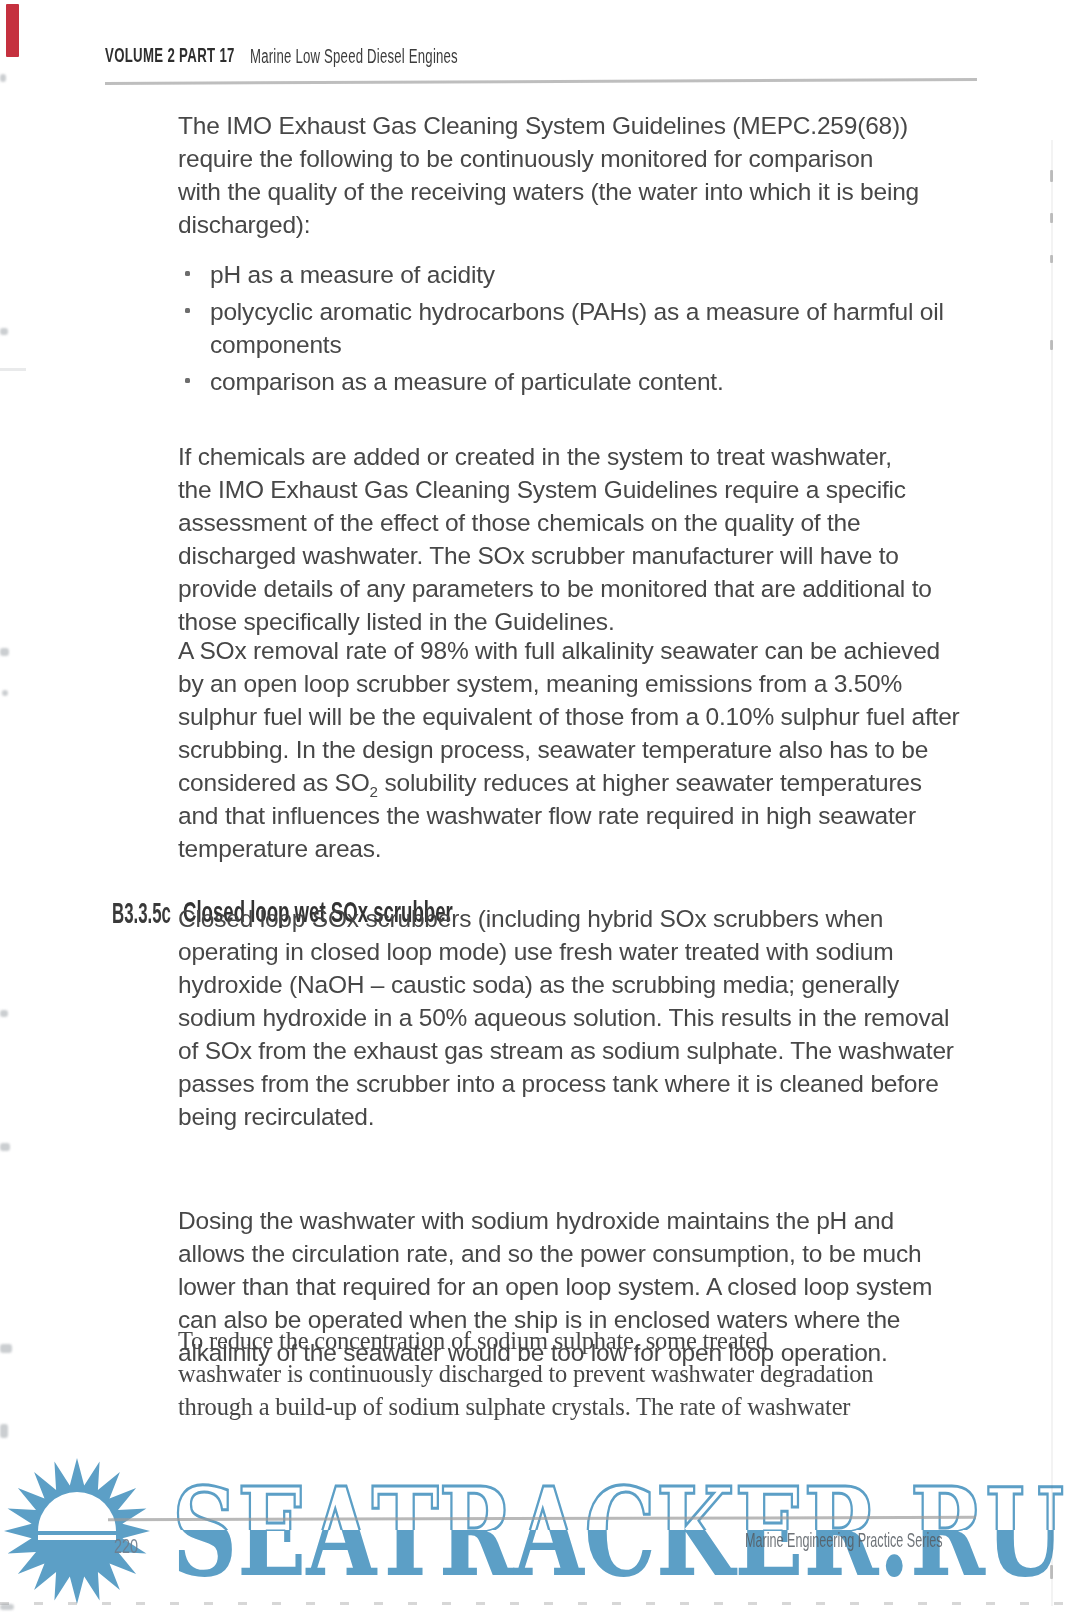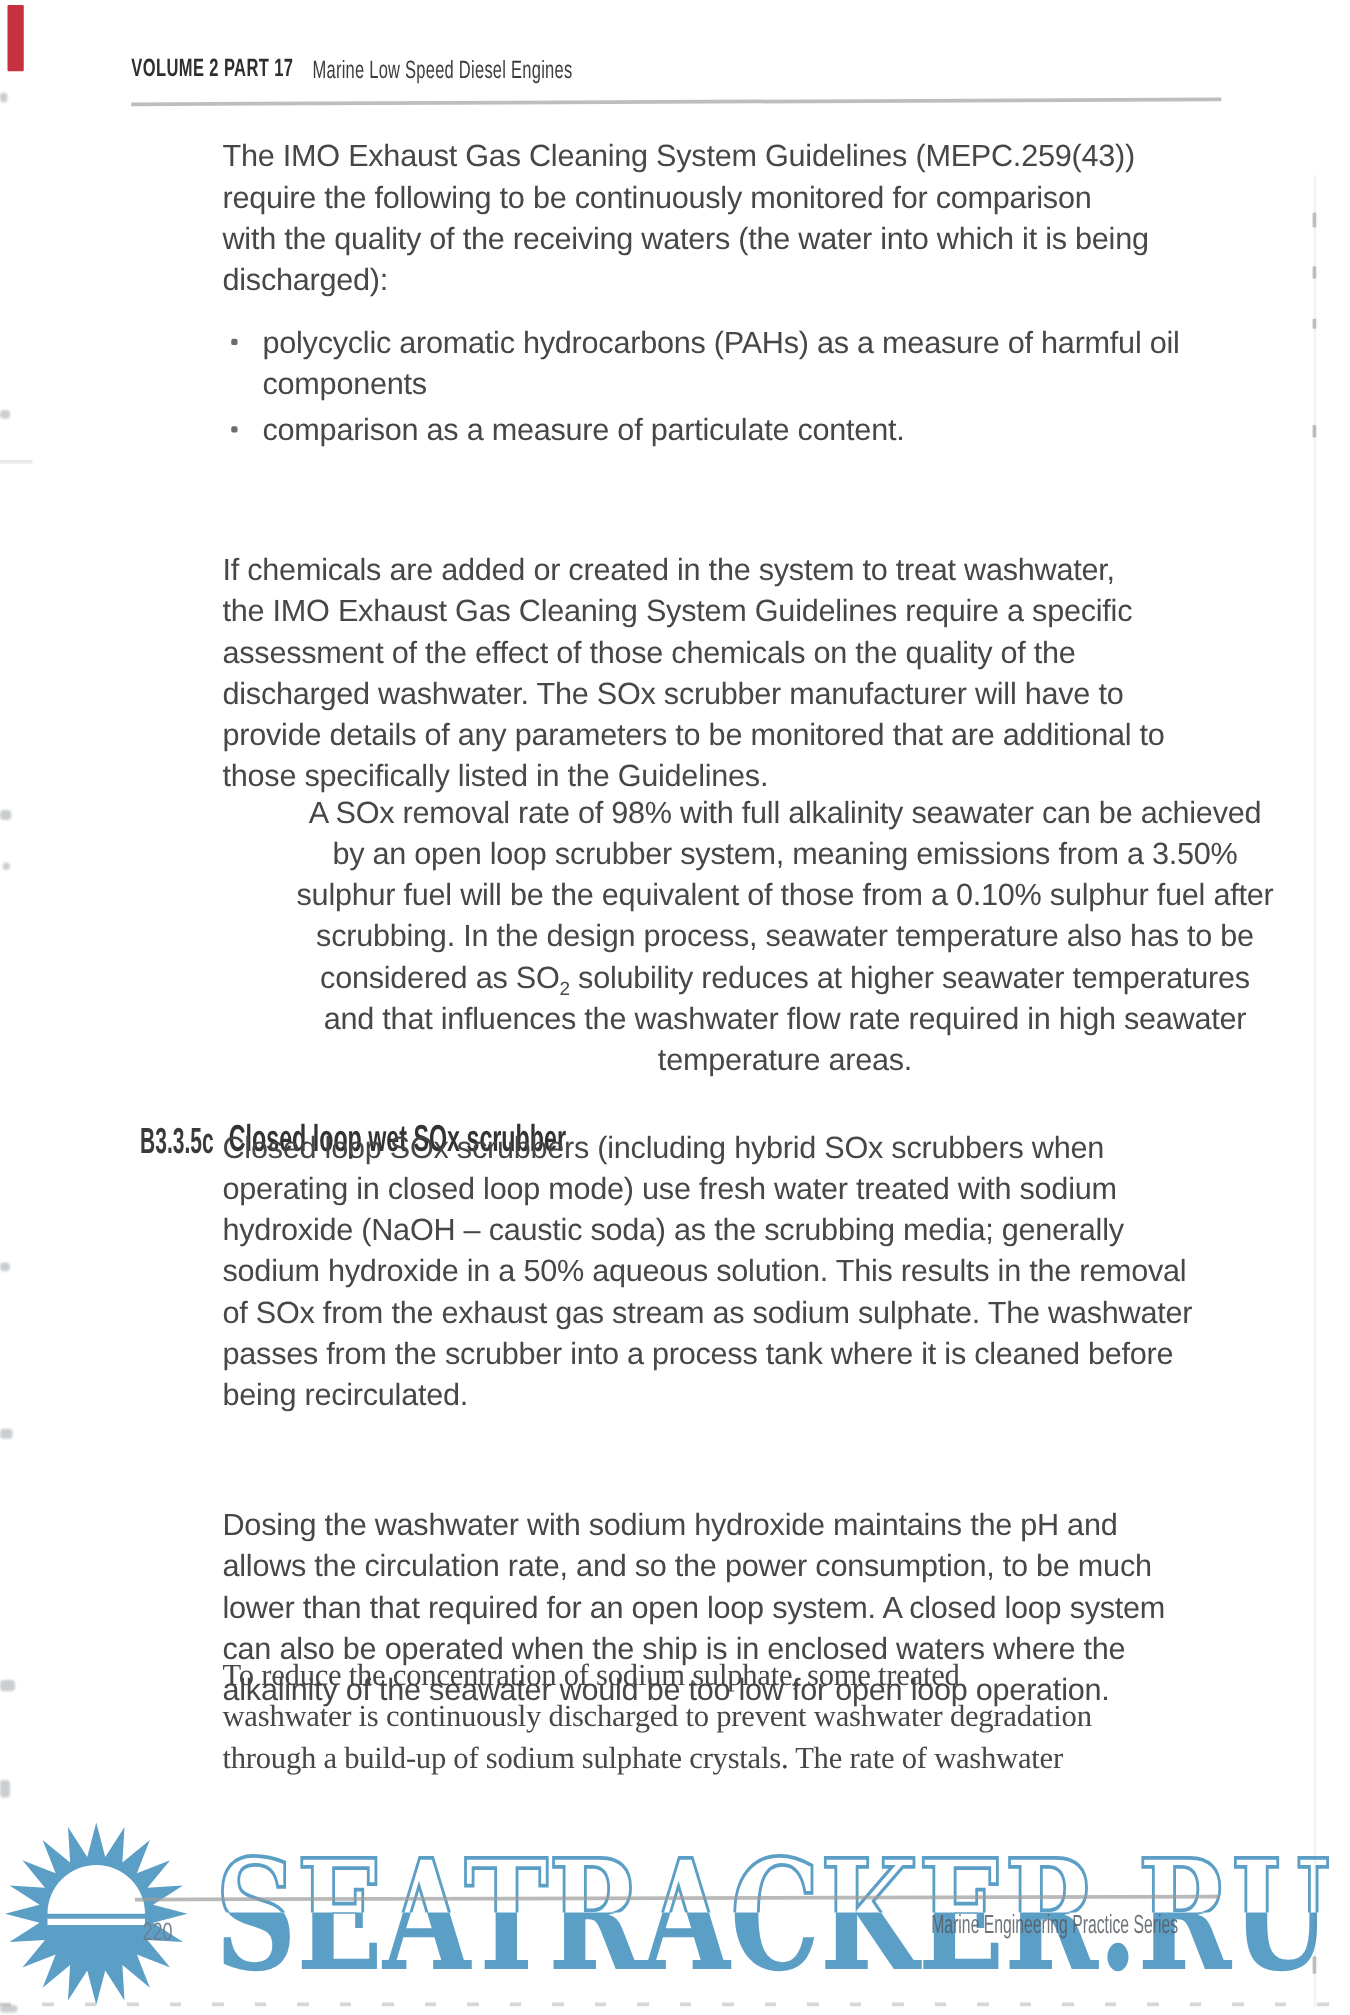--- a/index.html
+++ b/index.html
@@ -15,21 +15,21 @@
     transform:scaleX(0.66);transform-origin:0 0;white-space:nowrap;letter-spacing:0.5px;}
   .hdr-title{left:250px;top:45px;font-size:20px;font-weight:400;color:#3c3c3c;
     transform:scaleX(0.66);transform-origin:0 0;white-space:nowrap;letter-spacing:0.3px;}
   .hdr-rule{left:105px;top:80px;width:872px;height:3px;background:#b3b3b3;
     transform:rotate(-0.25deg);opacity:0.85;}
   
   .body-text{
     left:178px;width:900px;color:#474747;font-size:24.5px;line-height:33px;
     letter-spacing:-0.2px;white-space:pre-line;
   }
-  .p1{top:109px;} .p2{top:440px;} .p3{top:634px;text-align:center;} .p4{top:902px;}
+  .p1{top:109px;} .p2{top:440px;} .p3{top:634px;} .p4{top:902px;}
   .p5{top:1204px;} .p6{top:1324px;font-family:Liberation Serif, serif;}
   sub.so2{font-size:0.62em;line-height:0;}
   
   .bullets{left:178px;top:258px;width:900px;list-style:none;margin:0;padding:0;
     color:#474747;font-size:24.5px;line-height:33px;letter-spacing:-0.2px;}
   .bullets li{position:relative;padding-left:32px;margin-bottom:4px;white-space:pre-line;}
   .bullets li .dot{position:absolute;left:7px;top:13px;width:5px;height:5px;
     background:#6d6d6d;border-radius:1.5px;}
   
   .sec-number{left:112px;top:897px;font-size:29px;font-weight:600;color:#3a3a3a;
@@ -59,26 +59,27 @@
 </style>
 </head>
 <body>
 
 <div class="abs red-mark"></div>
 
 <div class="abs hdr-volume">VOLUME 2 PART 17</div>
 <div class="abs hdr-title">Marine Low Speed Diesel Engines</div>
 <div class="abs hdr-rule"></div>
 
-<div class="abs body-text p1">The IMO Exhaust Gas Cleaning System Guidelines (MEPC.259(43))
+<div class="abs body-text p1">The IMO Exhaust Gas Cleaning System Guidelines (MEPC.259(68))
 require the following to be continuously monitored for comparison
 with the quality of the receiving waters (the water into which it is being
 discharged):</div>
 
 <ul class="abs bullets">
+  <li><span class="dot"></span><span>pH as a measure of acidity</span></li>
   <li><span class="dot"></span><span>polycyclic aromatic hydrocarbons (PAHs) as a measure of harmful oil
 components</span></li>
   <li><span class="dot"></span><span>comparison as a measure of particulate content.</span></li>
 </ul>
 
 <div class="abs body-text p2">If chemicals are added or created in the system to treat washwater,
 the IMO Exhaust Gas Cleaning System Guidelines require a specific
 assessment of the effect of those chemicals on the quality of the
 discharged washwater. The SOx scrubber manufacturer will have to
 provide details of any parameters to be monitored that are additional to

